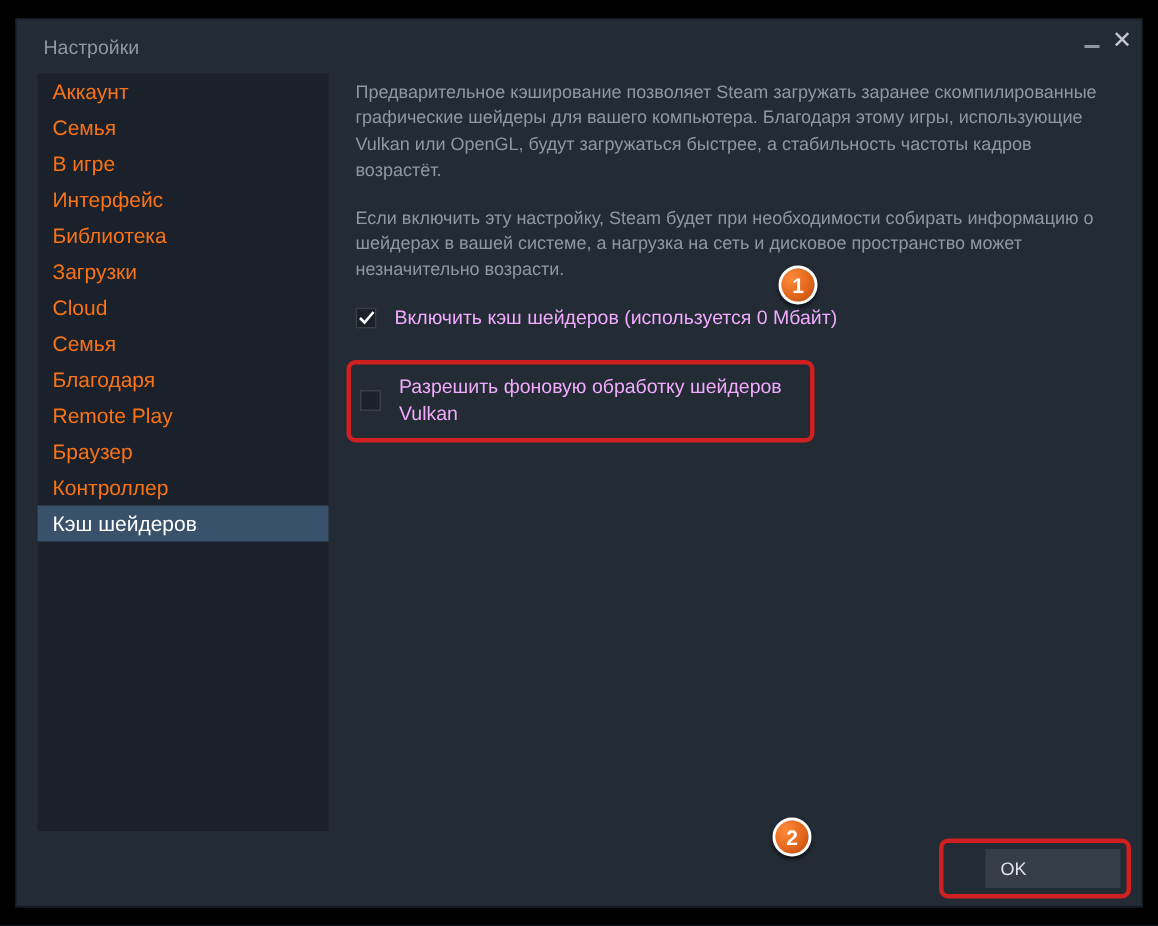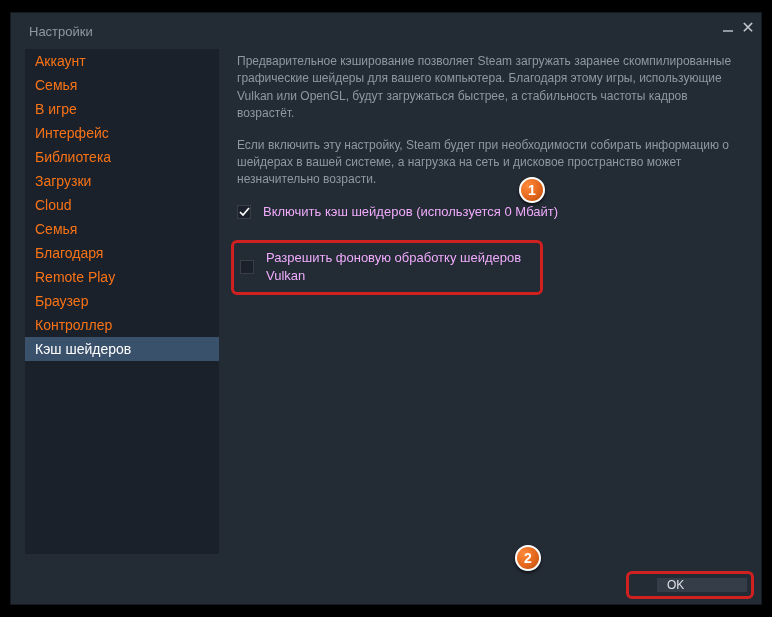--- a/index.html
+++ b/index.html
@@ -141,21 +141,21 @@
   .callout.c2 { left: 515px; top: 545px; }
   .footer {
     position: absolute;
     bottom: 12px;
     right: 14px;
     display: flex;
     gap: 6px;
   }
   .btn {
     width: 90px;
-    height: 14px;
+    height: 26px;
     background: #353d48;
     color: #dfe3e8;
     font-size: 12px;
     display: flex;
     align-items: center;
     padding: 0 10px;
     cursor: pointer;
     margin-left: 24px;
   }
   .ok-highlight {

